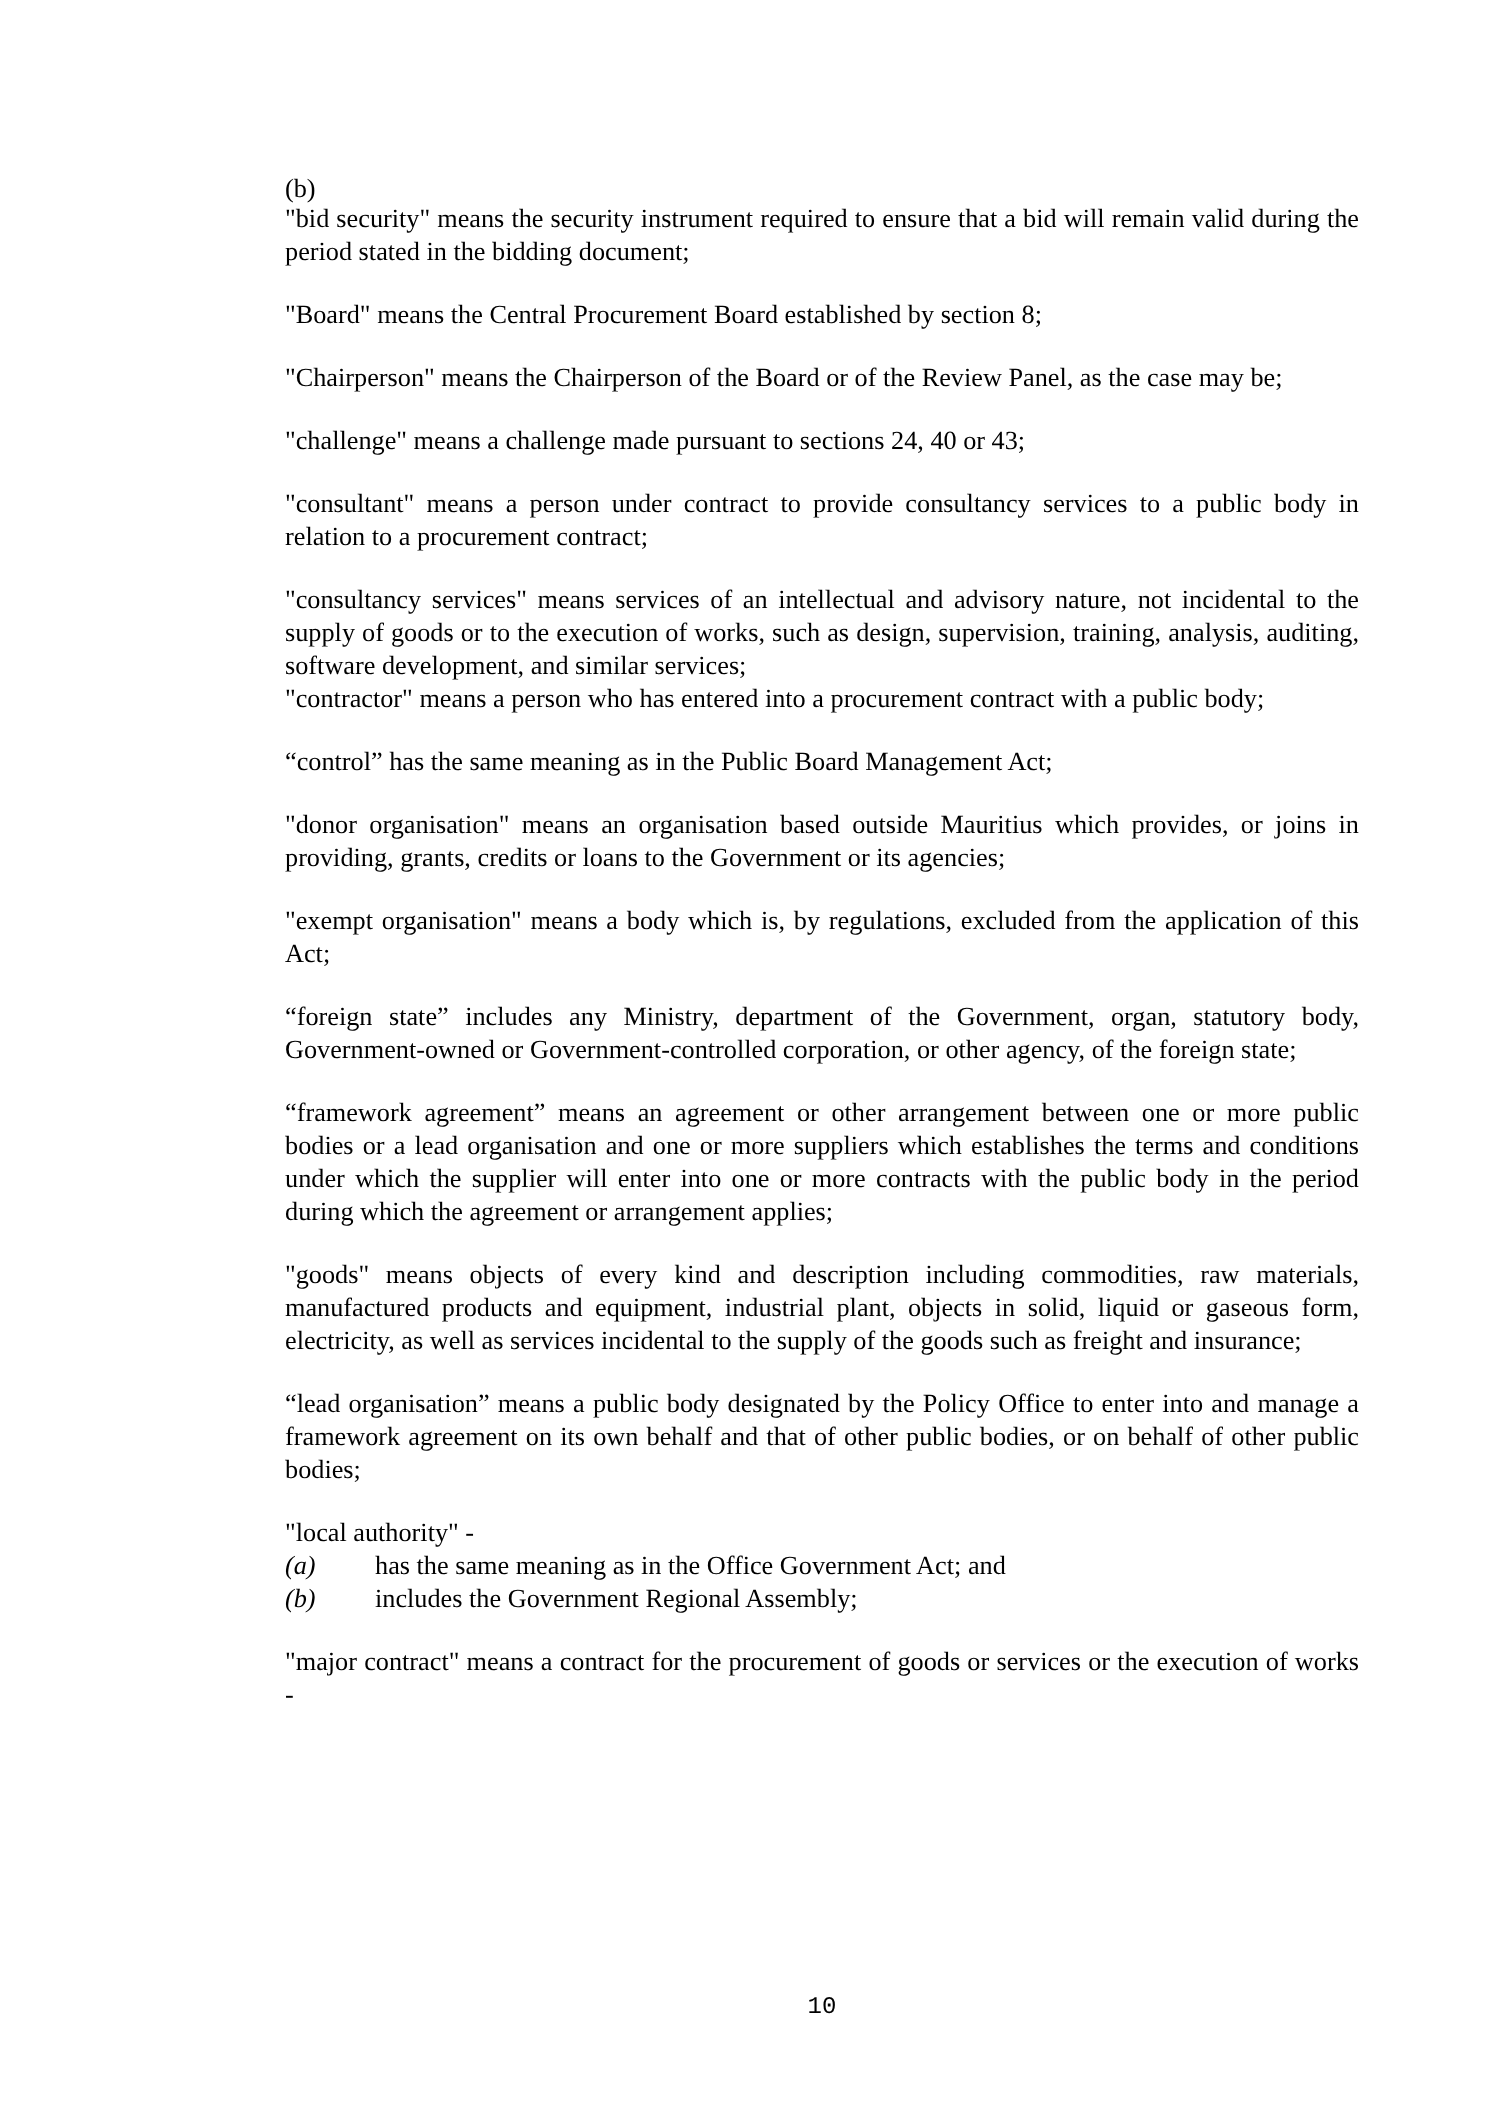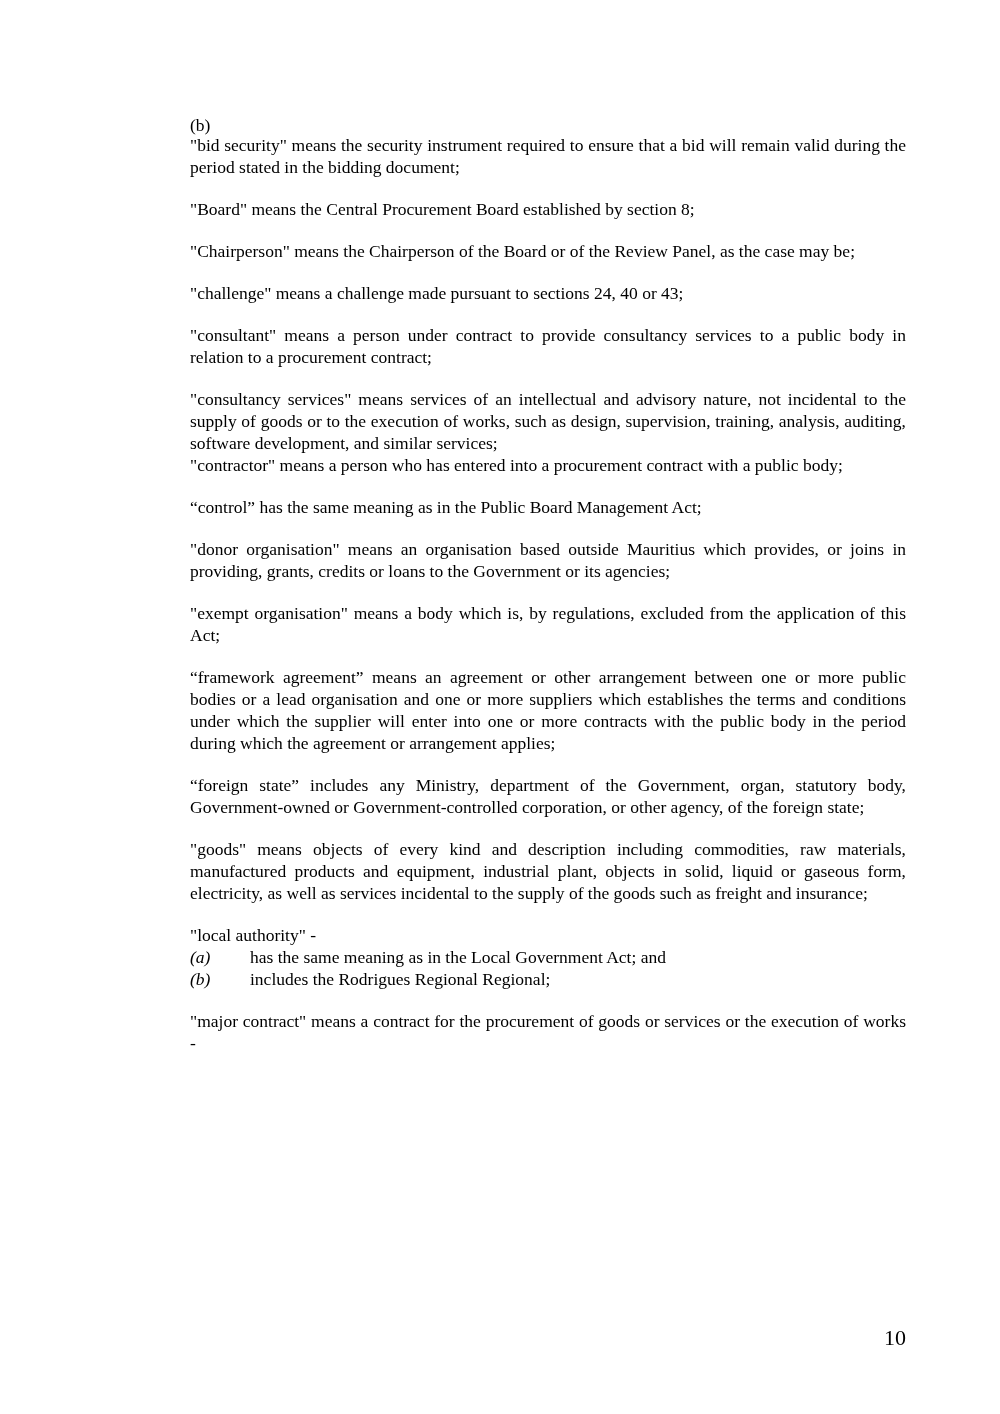--- a/index.html
+++ b/index.html
@@ -24,22 +24,23 @@
   .para { margin: 0 0 20px 0; }
   .tight { margin-bottom: 0; }
   .hang { position: relative; padding-left: 60px; }
   .hang-label { position: absolute; left: 0; top: 0; }
   .italic { font-style: italic; }
   .page-number {
     position: absolute;
     top: 1327px;
     left: 190px;
     width: 716px;
-    text-align: right;
-    font-size: 22px;
+    text-align: center;
+    font-size: 16px;
+    font-family: Liberation Mono, monospace;
   }
 </style>
 </head>
 <body>
 
 <div class="page">
   <div class="content">
 
     <div class="para hang">
       <span class="hang-label">(b)</span>
@@ -60,37 +61,38 @@
     <div class="para tight">"consultancy services" means services of an intellectual and advisory nature, not incidental to the supply of goods or to the execution of works, such as design, supervision, training, analysis, auditing, software development, and similar services;</div>
 
     <div class="para">"contractor" means a person who has entered into a procurement contract with a public body;</div>
 
     <div class="para">“control” has the same meaning as in the Public Board Management Act;</div>
 
     <div class="para">"donor organisation" means an organisation based outside Mauritius which provides, or joins in providing, grants, credits or loans to the Government or its agencies;</div>
 
     <div class="para">"exempt organisation" means a body which is, by regulations, excluded from the application of this Act;</div>
 
+    <div class="para">“foreign state” includes any Ministry, department of the Government, organ, statutory body, Government-owned or Government-controlled corporation, or other agency, of the foreign state;</div>
+
     <div class="para">“framework agreement” means an agreement or other arrangement between one or more public bodies or a lead organisation and one or more suppliers which establishes the terms and conditions under which the supplier will enter into one or more contracts with the public body in the period during which the agreement or arrangement applies;</div>
-
-    <div class="para">“foreign state” includes any Ministry, department of the Government, organ, statutory body, Government-owned or Government-controlled corporation, or other agency, of the foreign state;</div>
 
     <div class="para">"goods" means objects of every kind and description including commodities, raw materials, manufactured products and equipment, industrial plant, objects in solid, liquid or gaseous form, electricity, as well as services incidental to the supply of the goods such as freight and insurance;</div>
 
+    <div class="para">“lead organisation” means a public body designated by the Policy Office to enter into and manage a framework agreement on its own behalf and that of other public bodies, or on behalf of other public bodies;</div>
 
     <div class="para tight">"local authority" -</div>
 
     <div class="para tight hang">
       <span class="hang-label italic">(a)</span>
-      <span>has the same meaning as in the Local Government Act; and</span>
+      <span>has the same meaning as in the Office Government Act; and</span>
     </div>
 
     <div class="para hang">
       <span class="hang-label italic">(b)</span>
-      <span>includes the Rodrigues Regional Regional;</span>
+      <span>includes the Government Regional Assembly;</span>
     </div>
 
     <div class="para tight">"major contract" means a contract for the procurement of goods or services or the execution of works -</div>
 
   </div>
 
   <div class="page-number">10</div>
 </div>
 
 </body></html>

